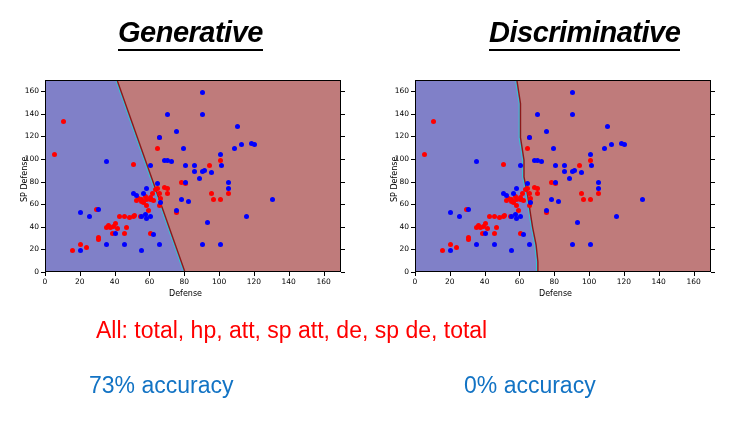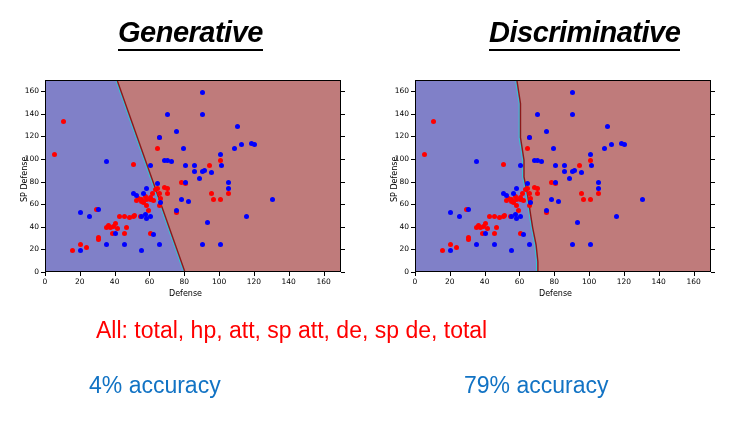--- a/index.html
+++ b/index.html
@@ -430,17 +430,17 @@
       <div class="tick-label tick-y" style="left: 1px; top: 36.8824px; width: 30px;">140</div>
       <div class="tickmark" style="left: 33px; top: 19.2941px; width: 4px; height: 1px;"></div>
       <div class="tickmark" style="left: 333px; top: 19.2941px; width: 4px; height: 1px;"></div>
       <div class="tick-label tick-y" style="left: 1px; top: 14.2941px; width: 30px;">160</div>
       <div class="xlabel" style="left: 161px; top: 217px;">Defense</div>
       <div class="ylabel" style="left: 12px; top: 130px;">SP Defense</div>
     </div>
 
   <div class="caption" id="features-caption">All: total, hp, att, sp att, de, sp de, total</div>
 
-  <div class="caption" id="acc-left">4% accuracy</div>
-
-  <div class="caption" id="acc-right">79% accuracy</div>
+  <div class="caption" id="acc-left">73% accuracy</div>
+
+  <div class="caption" id="acc-right">0% accuracy</div>
 
 </div>
 
 </body></html>

